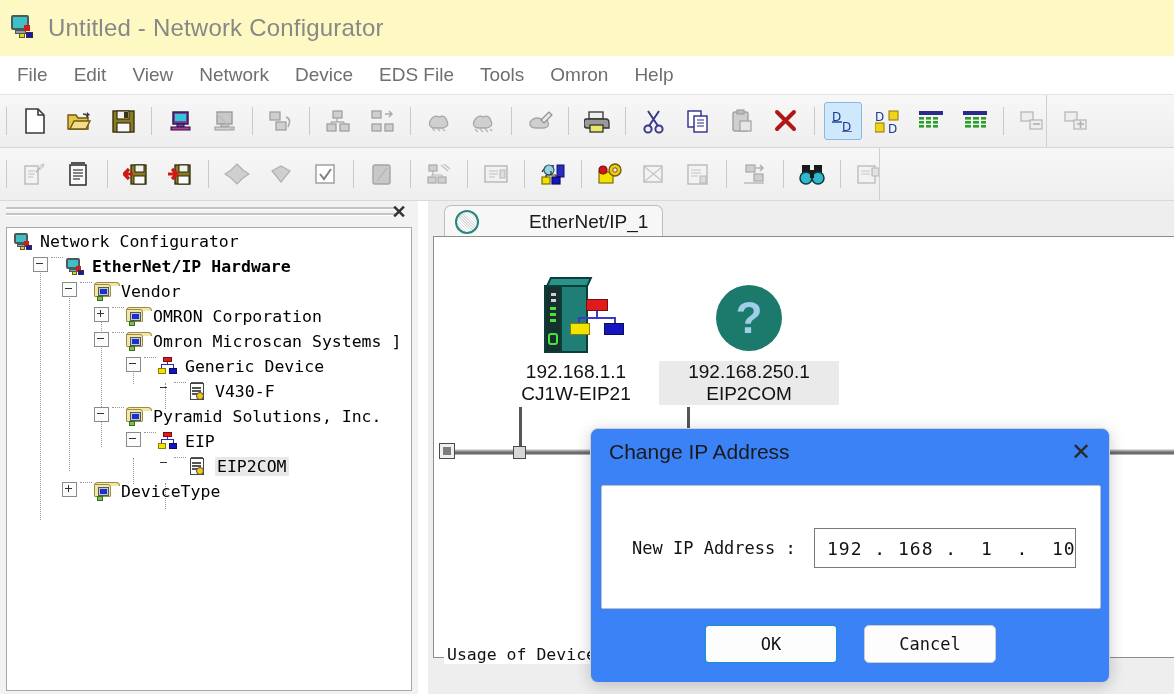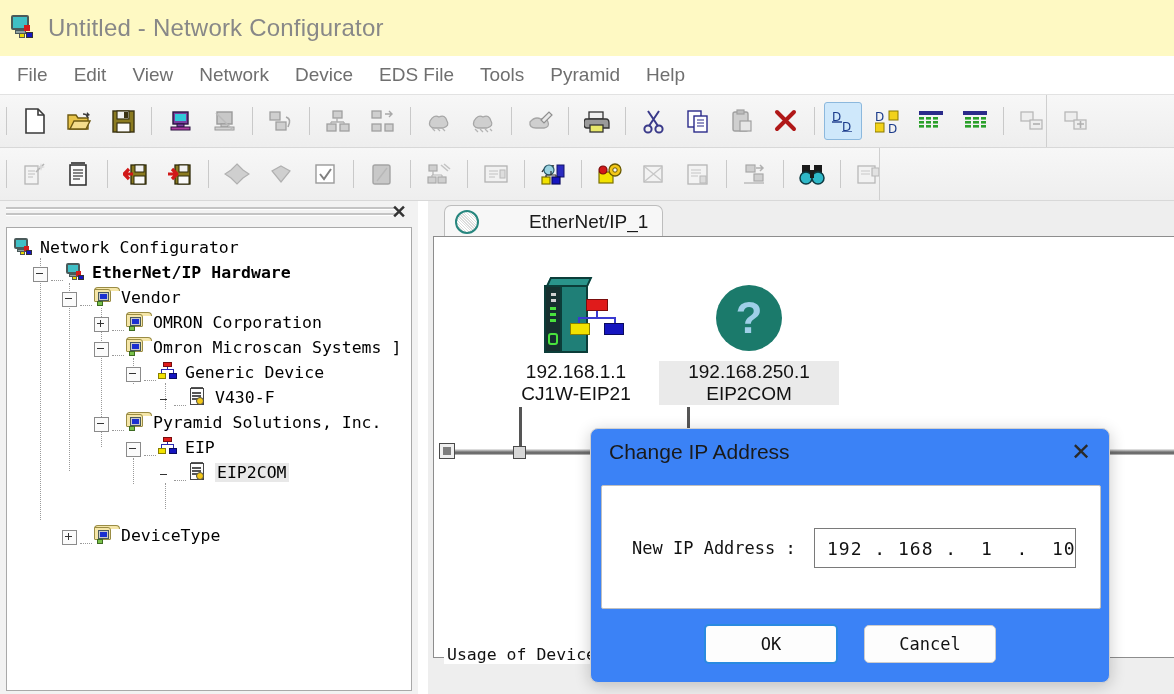--- a/index.html
+++ b/index.html
@@ -108,21 +108,21 @@
     position: absolute; right: 10px; top: 2px; width: 18px; height: 18px;
     font-size: 18px; font-weight: bold; color: #333; line-height: 18px;
     text-align: center; font-family: "Liberation Sans", sans-serif;
   }
   .treebox {
     position: absolute; left: 6px; top: 26px; width: 404px; height: 462px;
     background: #ffffff; border: 1px solid #a9a9a9; overflow: hidden;
   }
   .tree { position: relative; padding: 4px 0 0 0; }
   .trow {
-    position: relative; height: 25px; display: flex; align-items: flex-end;
+    position: relative; height: 25px; display: flex; align-items: flex-start;
     white-space: nowrap;
   }
   .tlabel {
     font-family: "DejaVu Sans Mono", monospace;
     font-size: 16.5px; color: #000000; letter-spacing: 0px;
   }
   .tlabel.bold { font-weight: bold; }
   .tlabel.sel { background: #e8e8e8; padding: 0 2px; }
   .tog {
     width: 13px; height: 13px; border: 1px solid #8b8b8b; background: #fbfbfb;
@@ -342,21 +342,21 @@
   </div>
 
   <div class="menubar">
     <div class="menu-item">File</div>
     <div class="menu-item">Edit</div>
     <div class="menu-item">View</div>
     <div class="menu-item">Network</div>
     <div class="menu-item">Device</div>
     <div class="menu-item">EDS File</div>
     <div class="menu-item">Tools</div>
-    <div class="menu-item">Pyramid</div>
+    <div class="menu-item">Omron</div>
     <div class="menu-item">Help</div>
   </div>
 
   <div class="toolbar row1">
     <div class="tsep"></div>
 
     <div class="tbtn">
       <svg width="24" height="26">
           <path d="M3 1 h12 l6 6 v18 h-18 z" fill="#fff" stroke="#3a3a3a" stroke-width="1.6"></path>
           <path d="M15 1 v6 h6" fill="none" stroke="#3a3a3a" stroke-width="1.6"></path>
@@ -871,21 +871,21 @@
               <div class="top"></div>
               <div class="pad"></div>
               <div class="ln1"></div>
               <div class="ln2"></div>
               <div class="ln3"></div>
               <div class="cog"></div>
             </div>
           <span class="tlabel sel">EIP2COM</span>
         </div>
 
-        <div class="trow" style="padding-left:55px;margin-top:38px;">
+        <div class="trow" style="padding-left:55px;">
           <div class="tog plus"></div>
           <div class="dots d"></div>
           <div class="ico ico-folder">
               <div class="tab"></div>
               <div class="f"></div>
               <div class="m"></div>
               <div class="s"></div>
               <div class="g"></div>
             </div>
           <span class="tlabel">DeviceType</span>

